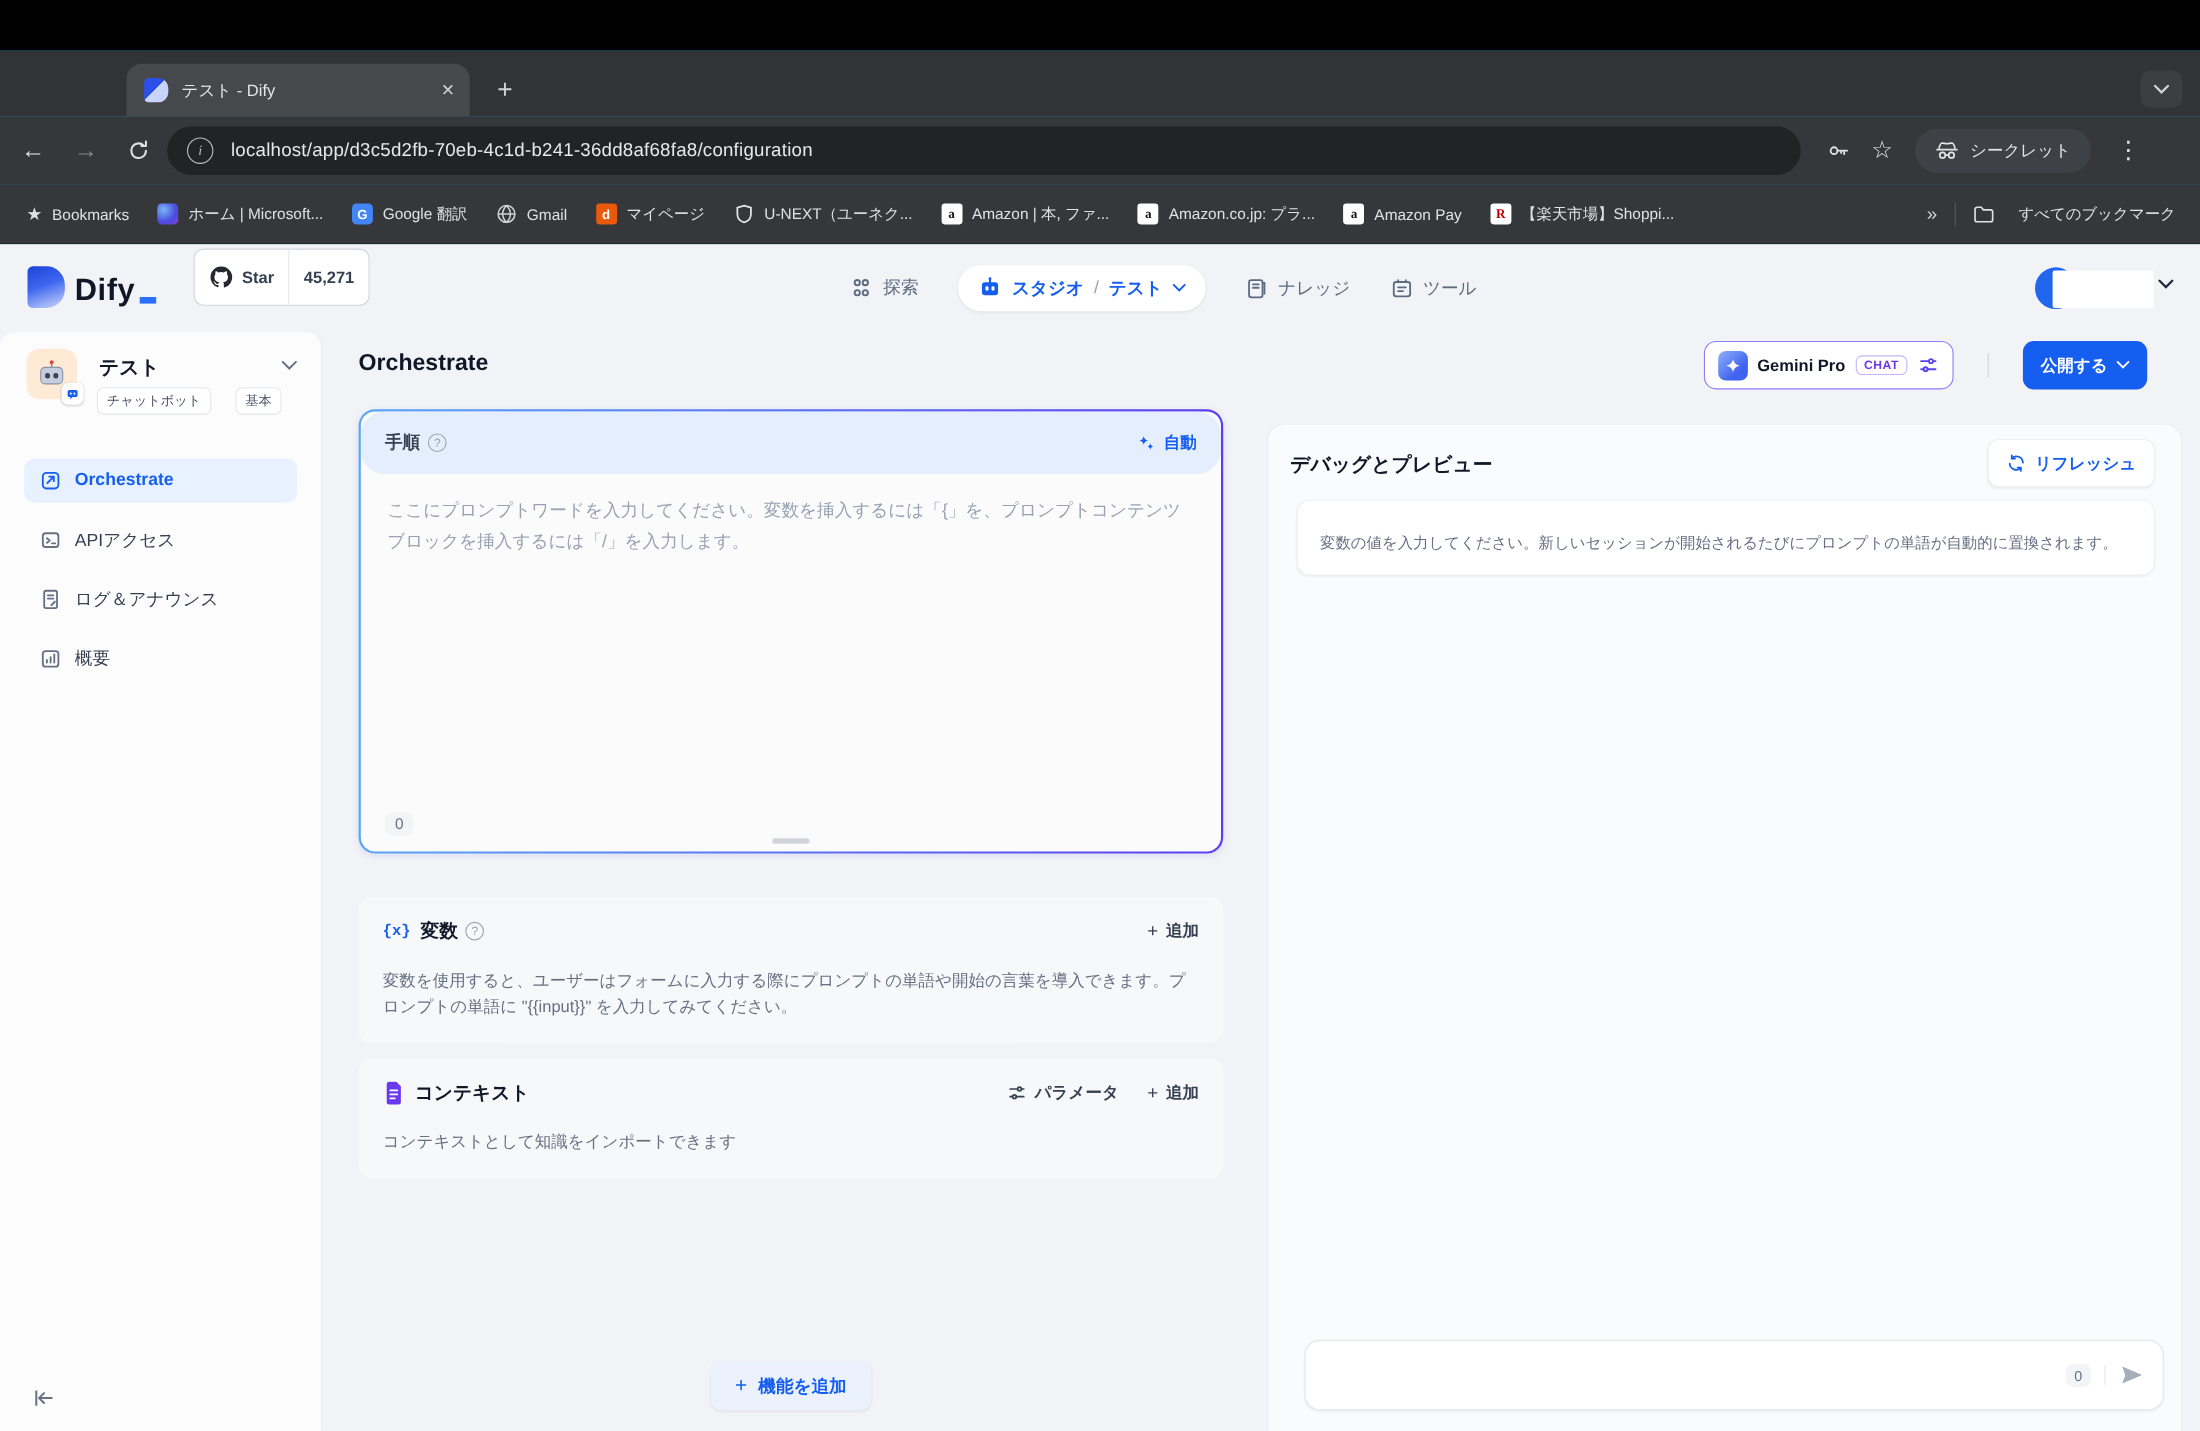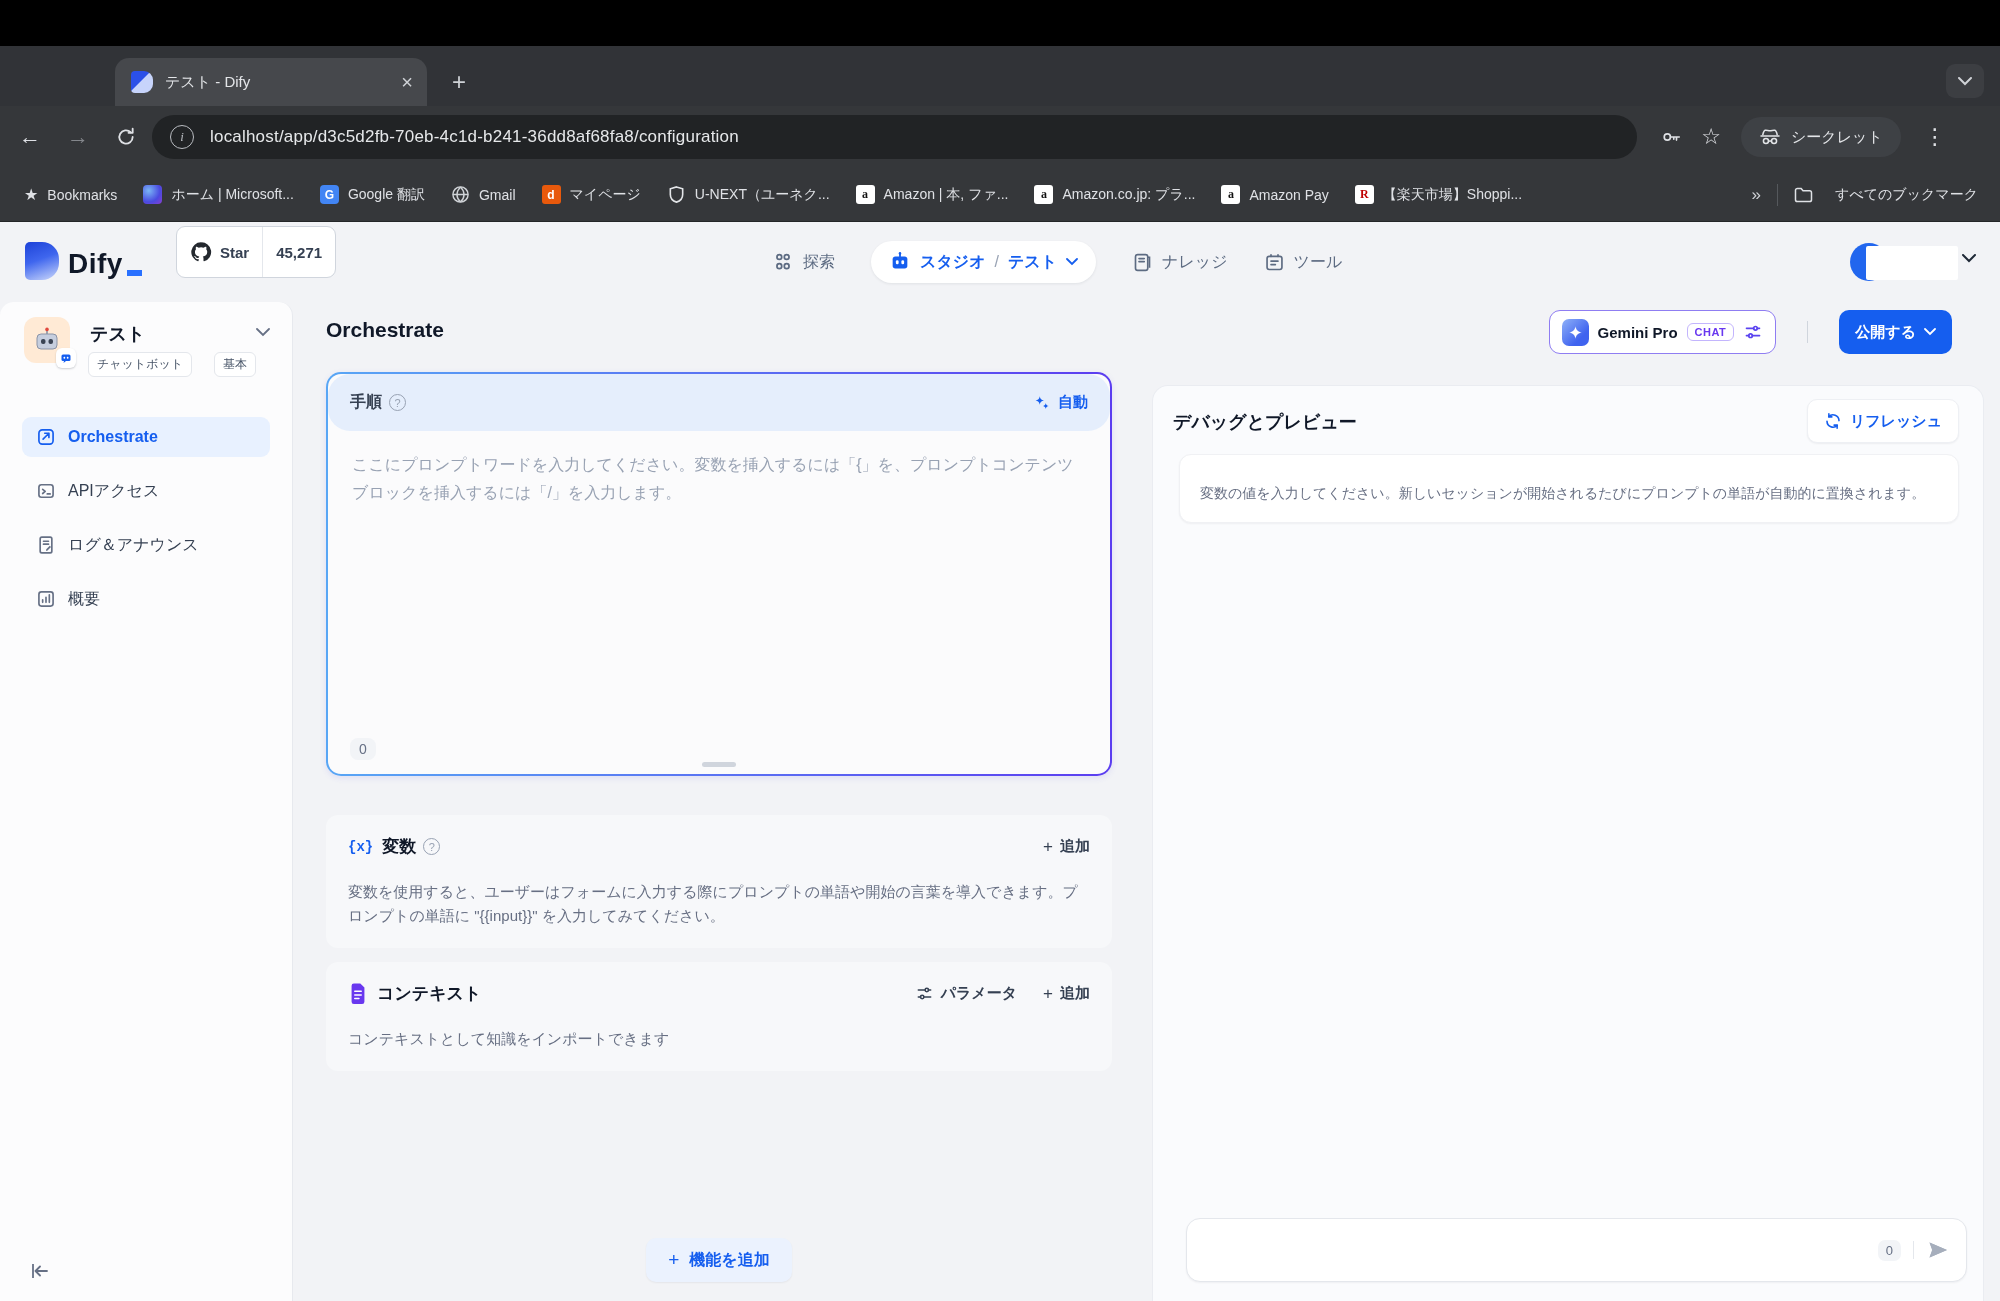--- a/index.html
+++ b/index.html
@@ -37,21 +37,21 @@
   .app { position:absolute; left:0; top:222px; width:2000px; height:1079px; background:#f2f3f6; }
   .appheader { position:relative; height:80px; }
   .logo { position:absolute; left:25px; top:20px; display:flex; align-items:flex-end; }
   .logo-mark { width:34px; height:38px; border-radius:5px 17px 17px 5px; background:linear-gradient(160deg,#1d42d8 0%,#3f66ee 45%,#cdd9fb 100%); }
   .logo-text { font-size:28px; font-weight:bold; color:#101828; margin-left:9px; letter-spacing:.5px; }
   .logo-underscore { width:15px; height:6px; background:#2970ff; margin:0 0 4px 4px; }
   .gh-star { position:absolute; left:176px; top:4px; height:52px; display:flex; align-items:stretch; background:#fff; border:1px solid #d0d5dd; border-radius:9px; overflow:hidden; font-size:15px; font-weight:bold; color:#354052; }
   .gh-star .seg1 { display:flex; align-items:center; gap:8px; padding:0 13px; }
   .gh-star .seg2 { display:flex; align-items:center; padding:0 13px; border-left:1px solid #e4e7ec; }
   .hnav { position:absolute; left:772px; top:0; height:80px; display:flex; align-items:center; gap:36px; }
-  .hnav-item { display:flex; align-items:flex-end; gap:9px; color:#5d6b82; font-size:16px; }
+  .hnav-item { display:flex; align-items:flex-start; gap:9px; color:#5d6b82; font-size:16px; }
   .studio-pill { display:flex; align-items:center; gap:9px; background:#fff; border-radius:999px; padding:10px 18px; box-shadow:0 1px 3px rgba(16,24,40,.08); font-size:16px; font-weight:bold; color:#155eef; }
   .studio-pill .sep { color:#98a2b3; font-weight:normal; }
   .account { position:absolute; right:0; top:0; height:80px; width:150px; }
   .avatar { position:absolute; left:0; top:21px; width:38px; height:38px; border-radius:50%; background:#2166ee; }
   .redact { position:absolute; left:16px; top:24px; width:92px; height:34px; background:#fff; border-radius:2px; }
   .acct-chev { position:absolute; right:24px; top:32px; }
 
   
   .appbody { position:relative; height:999px; }
   .sidebar { position:absolute; left:0; top:0; bottom:0; width:293px; background:#fcfcfd; border-right:1px solid #e7e9ee; border-radius:14px 14px 0 0; }

